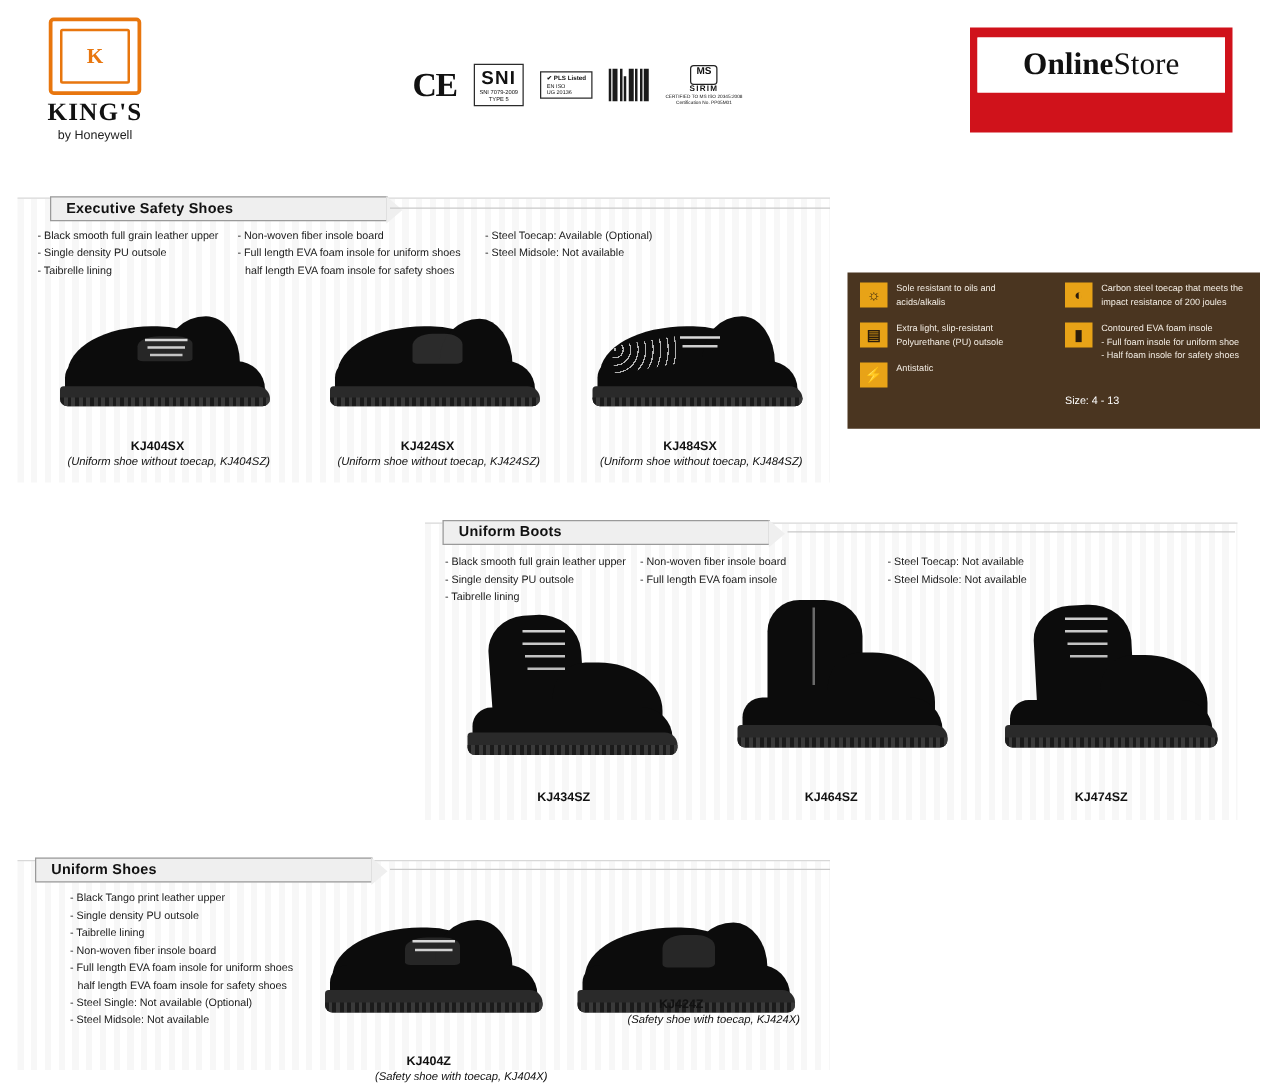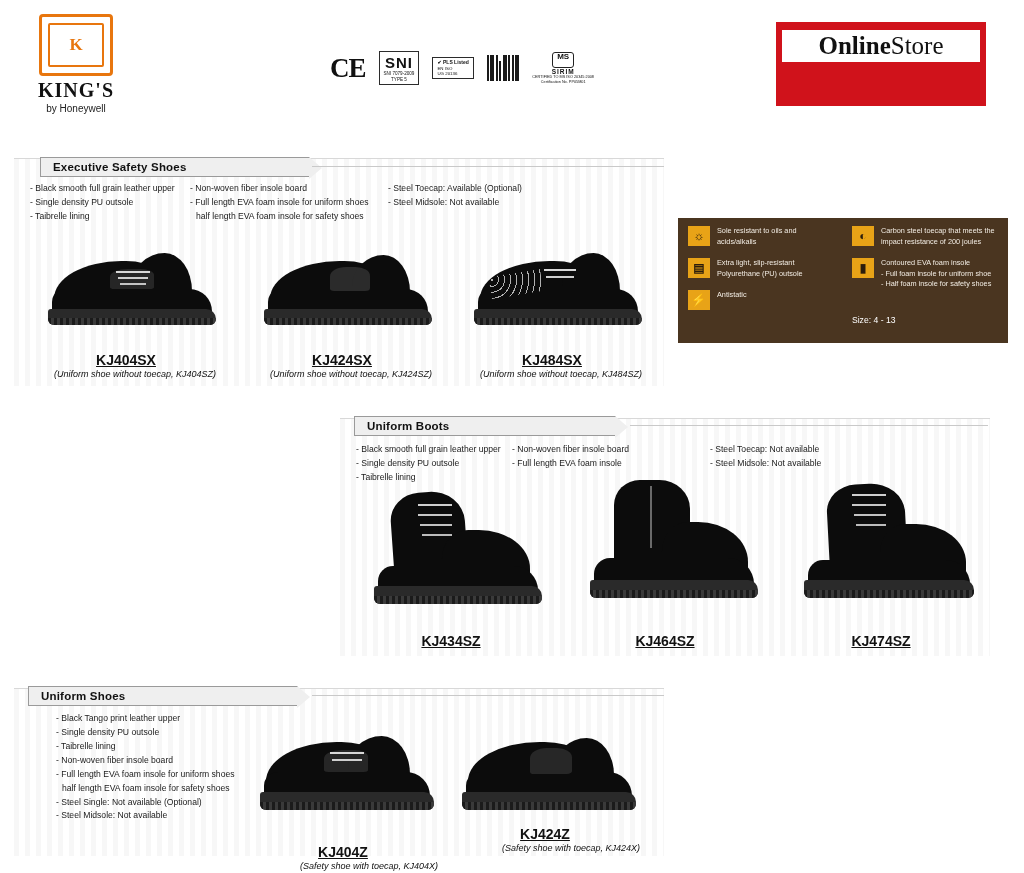--- a/index.html
+++ b/index.html
@@ -52,21 +52,21 @@
   .barcode i { display:block; width:2px; height:26px; background:#1a1a1a; }
   .barcode i.w { width:4px; }
   .barcode i.s { height:20px; }
   .sirim-wrap { text-align:center; line-height:1.1; color:#111; }
   .sirim-logo { width:22px; height:16px; border:1px solid #222; border-radius:3px; margin:0 auto; font-size:8px; font-weight:bold; }
   .sirim-t { font-size:6.5px; font-weight:bold; letter-spacing:1px; }
   .sirim-s { font-size:3.8px; }
 
   .gudbuy { position:absolute; right:38px; top:22px; width:210px; height:84px; background:#d0121b; padding:5px 6px; }
   .gudbuy-top { color:#fff; font-size:20px; font-weight:bold; text-align:center; font-family:"Liberation Serif", serif; letter-spacing:0px; }
-  .gudbuy-box { margin-top:3px; background:#fff; border:1px solid #fff; height:32px; display:flex; align-items:center; justify-content:center; }
+  .gudbuy-box { margin-top:3px; background:#fff; border:1px solid #fff; height:44px; display:flex; align-items:center; justify-content:center; }
   .gudbuy-box span { font-size:25px; color:#111; font-family:"Liberation Serif", serif; }
   .gudbuy-box span b { color:#111; font-weight:bold; }
 
   
   .section { position:absolute; }
   .panel-bg {
     position:absolute; background:
       repeating-linear-gradient(90deg, #f7f7f7 0px, #f7f7f7 5px, #ffffff 5px, #ffffff 11px);
     border-top:1px solid #d8d8d8;
   }
@@ -82,21 +82,21 @@
   }
   .sec-rule { position:absolute; height:1px; background:#c9c9c9; }
 
   .specs { position:absolute; font-size:8.6px; color:#1a1a1a; line-height:1.62; }
   .specs div { white-space:nowrap; }
   .specs .ind { padding-left:6px; }
 
   
   .shoe { position:absolute; }
   .shoe-label { position:absolute; text-align:center; }
-  .shoe-code { font-size:14px; font-weight:bold; color:#111;text-decoration:underline; }
+  .shoe-code { font-size:10px; font-weight:bold; color:#111; }
   .shoe-note { font-size:9px; font-style:italic; color:#111; margin-top:1px;text-align:right; }
 
   .sbody { position:absolute; background:#0c0c0c; }
   .sole { position:absolute; background:#2a2a2a; border-radius:3px 10px 6px 6px; }
   .sole:after{
     content:""; position:absolute; left:0; right:0; bottom:0; height:46%;
     background: repeating-linear-gradient(90deg,#1b1b1b 0px,#1b1b1b 3px,#3a3a3a 3px,#3a3a3a 6px);
     border-radius:0 0 6px 6px;
   }
 
@@ -355,19 +355,19 @@
       <div class="shoe-note">(Safety shoe with toecap, KJ404X)</div>
     </div>
 
     <div class="shoe" style="left:450px; top:730px; width:190px; height:100px;">
       <div class="sbody" style="left:18px; top:12px; width:128px; height:56px; border-radius:56% 40% 10% 8%/70% 60% 20% 24%;"></div>
       <div class="sbody" style="left:104px; top:8px; width:60px; height:56px; border-radius:60% 50% 14% 10%/62% 72% 22% 20%;"></div>
       <div class="sbody" style="left:16px; top:42px; width:166px; height:30px; border-radius:14px 24px 6px 8px;"></div>
       <div style="position:absolute; left:80px; top:18px; width:42px; height:26px; background:#4a4a4a; border-radius:40% 36% 12% 10%; opacity:.45;"></div>
       <div class="sole" style="left:12px; top:62px; width:174px; height:18px;"></div>
     </div>
-    <div class="shoe-label" style="left:450px; top:826px; width:190px;">
+    <div class="shoe-label" style="left:450px; top:798px; width:190px;">
       <div class="shoe-code">KJ424Z</div>
       <div class="shoe-note">(Safety shoe with toecap, KJ424X)</div>
     </div>
   </div>
 
 </div>
 
 </body></html>

